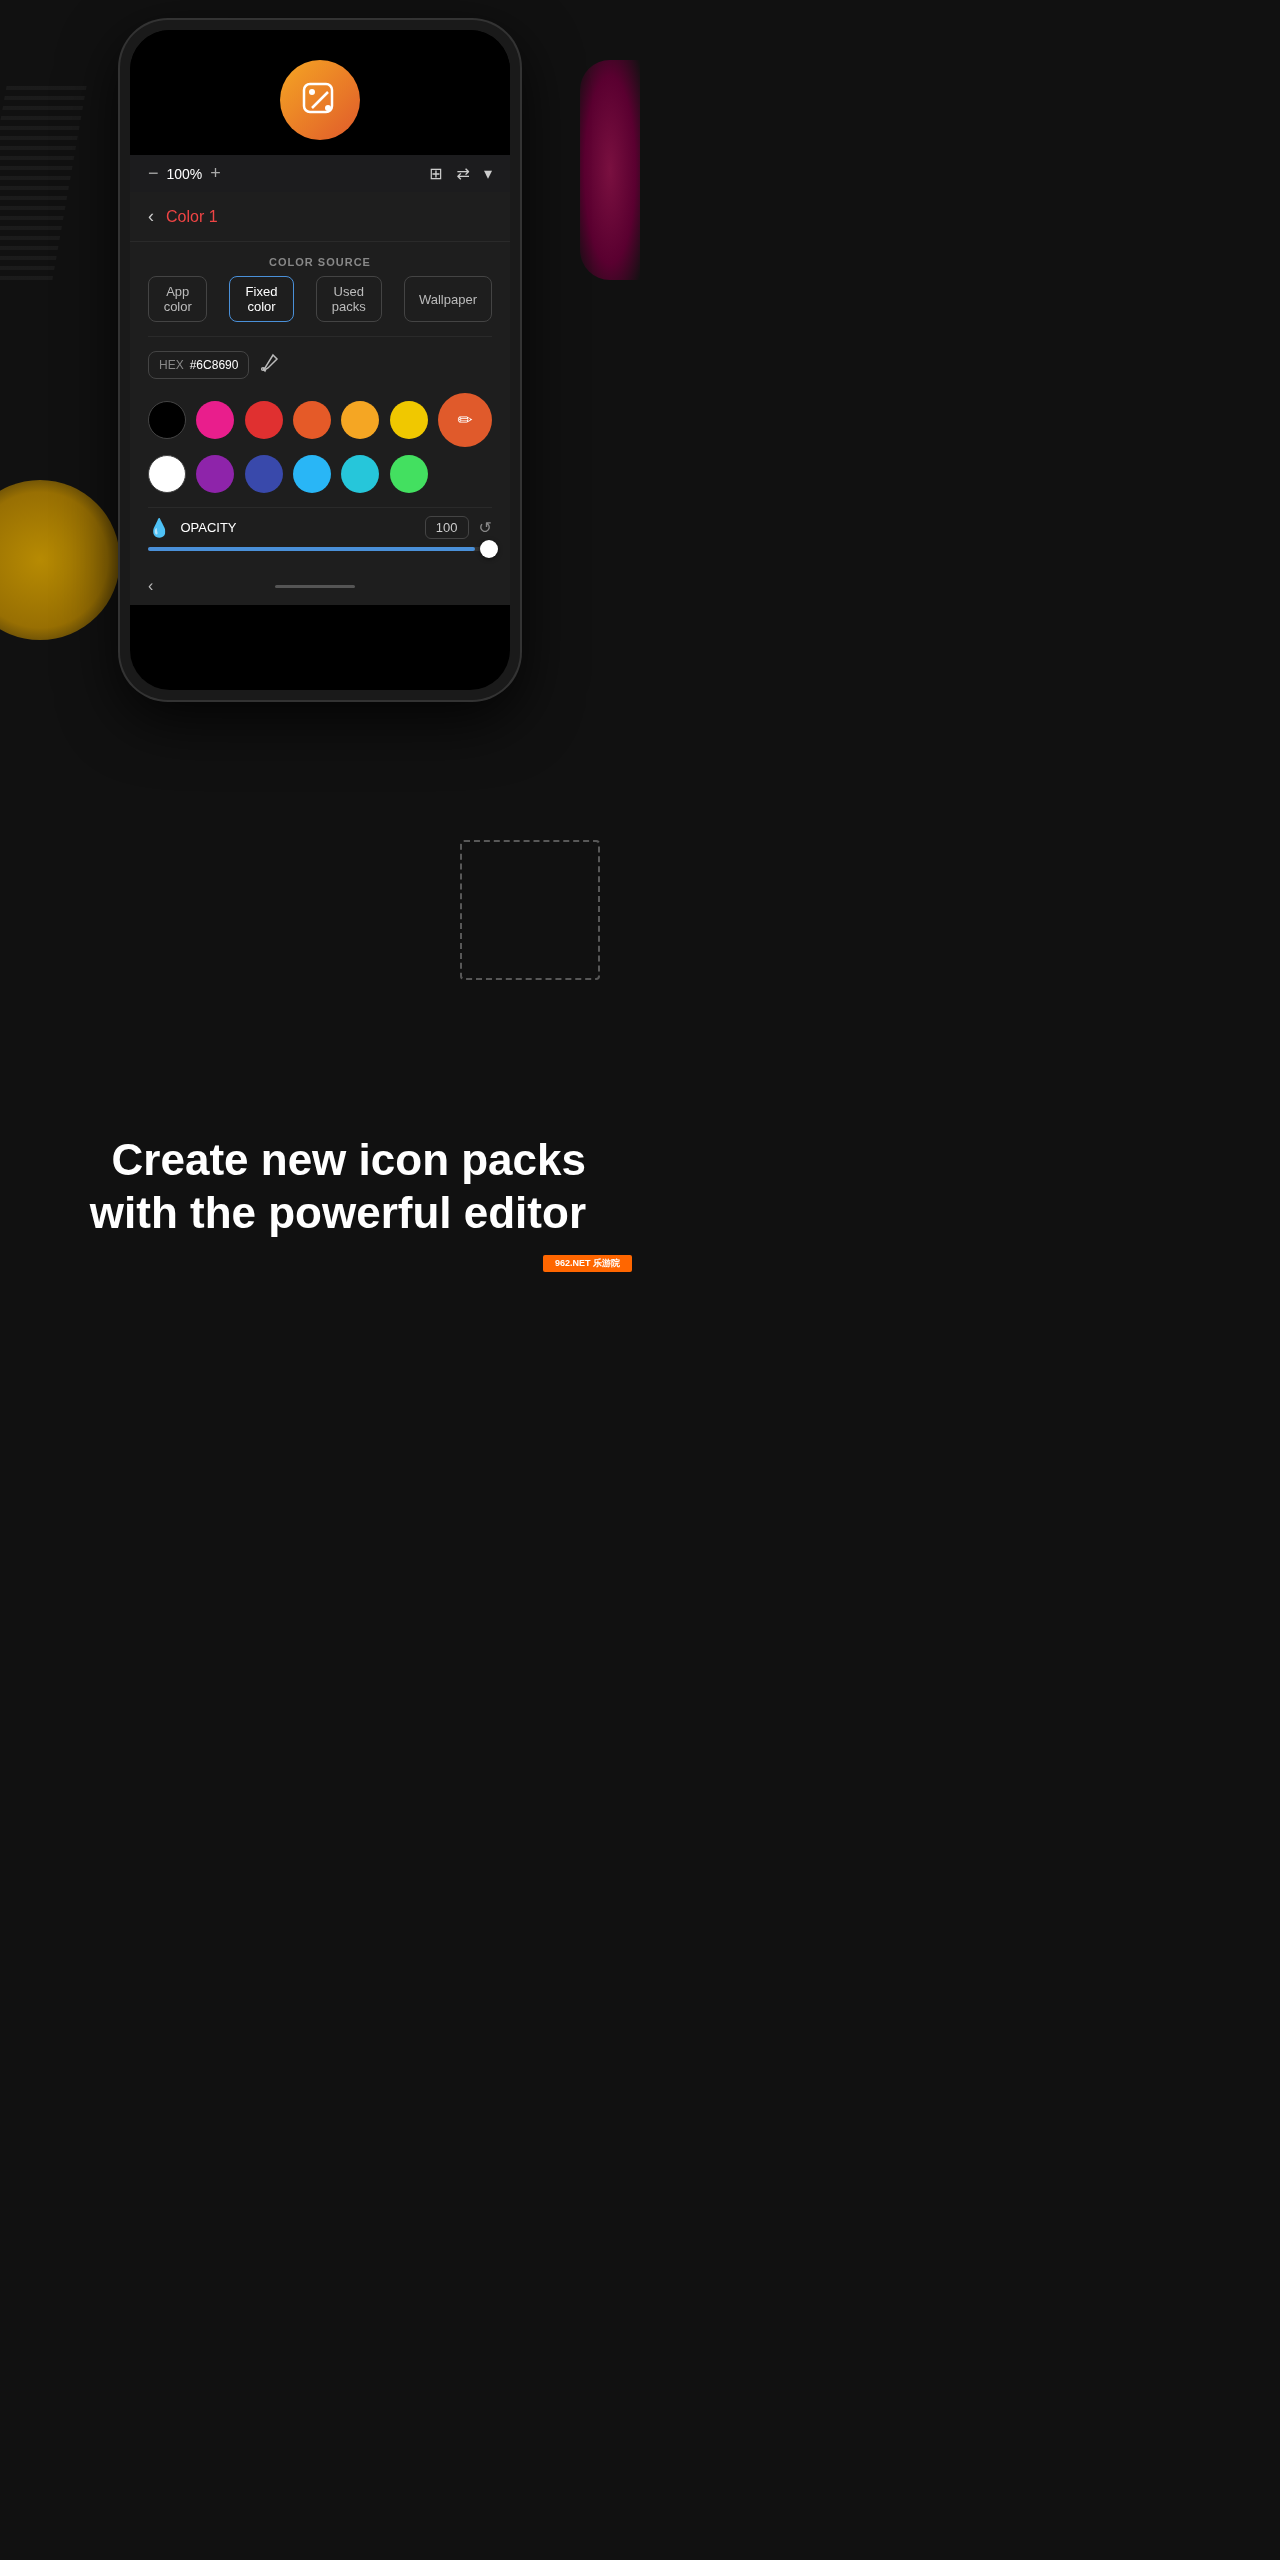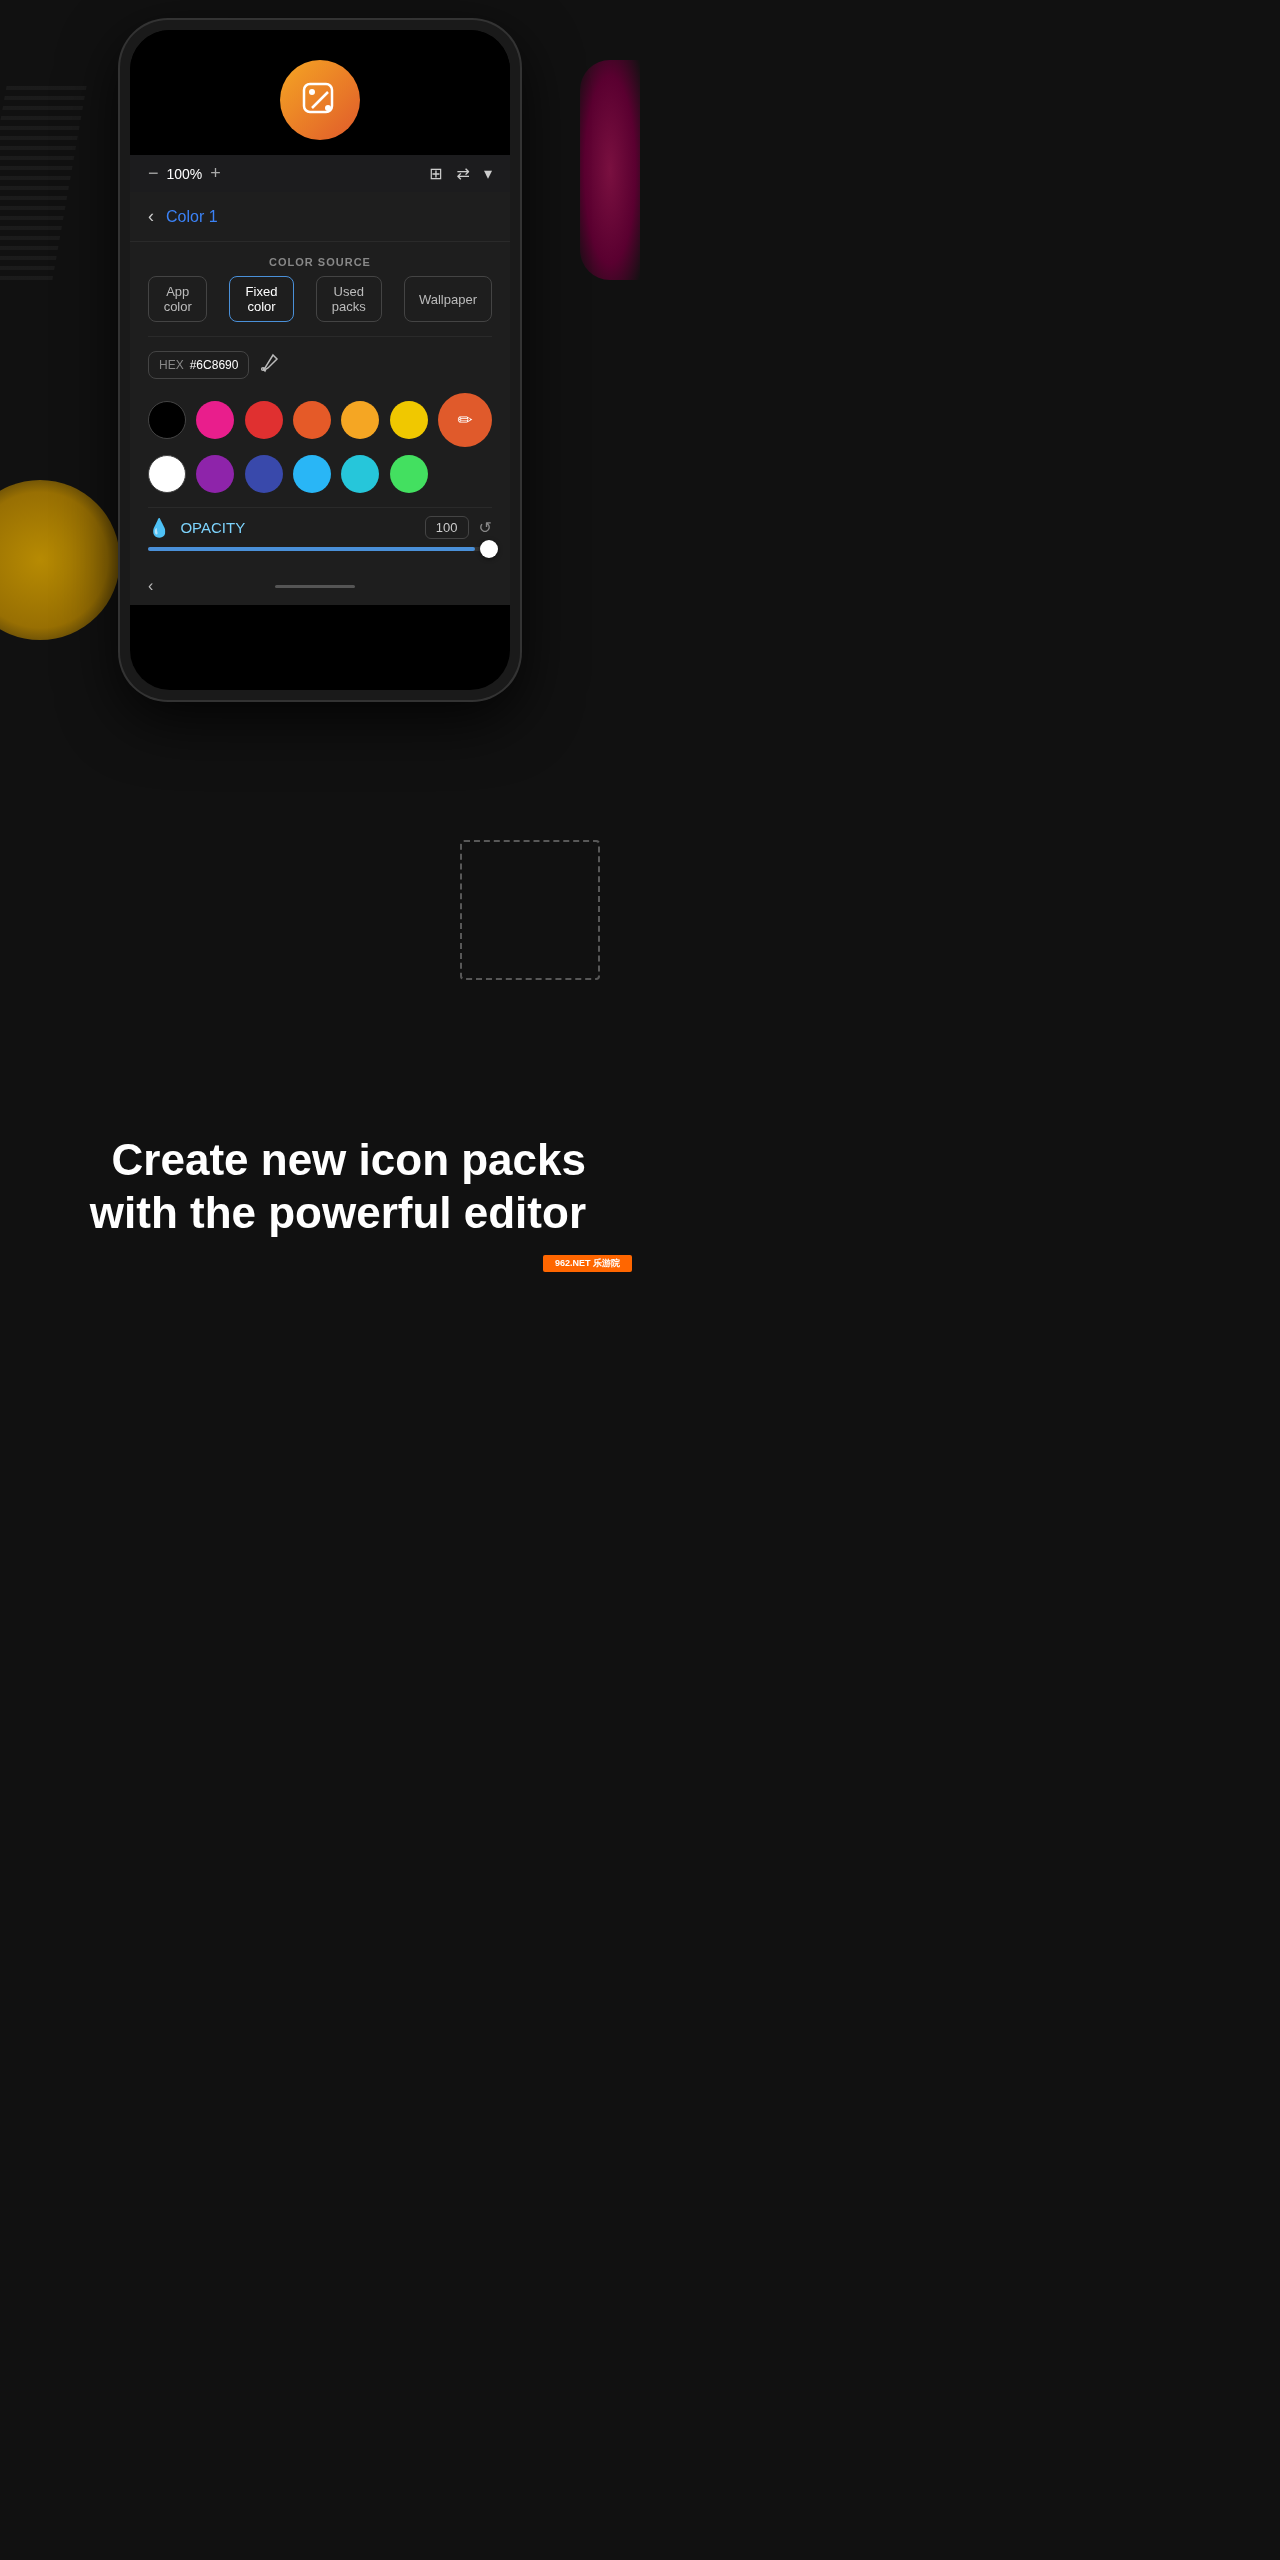--- a/index.html
+++ b/index.html
@@ -153,21 +153,21 @@
     }
 
     .back-arrow {
       color: #ccc;
       font-size: 18px;
       margin-right: 12px;
       cursor: pointer;
     }
 
     .panel-title {
-      color: #3b82f6;
+      color: #ef4444;
       font-size: 16px;
       font-weight: 500;
     }
 
     
     .section-label {
       color: #888;
       font-size: 11px;
       font-weight: 600;
       letter-spacing: 1px;
@@ -290,22 +290,22 @@
       align-items: center;
       gap: 10px;
       padding: 8px 18px 6px;
     }
 
     .opacity-icon {
       font-size: 18px;
     }
 
     .opacity-label {
-      color: #7dd3fc;
-      font-size: 15px;
+      color: #ffffff;
+      font-size: 13px;
       font-weight: 500;
       flex: 1;
     }
 
     .opacity-value-box {
       border: 1px solid #444;
       border-radius: 6px;
       padding: 3px 8px;
       color: #ccc;
       font-size: 13px;

